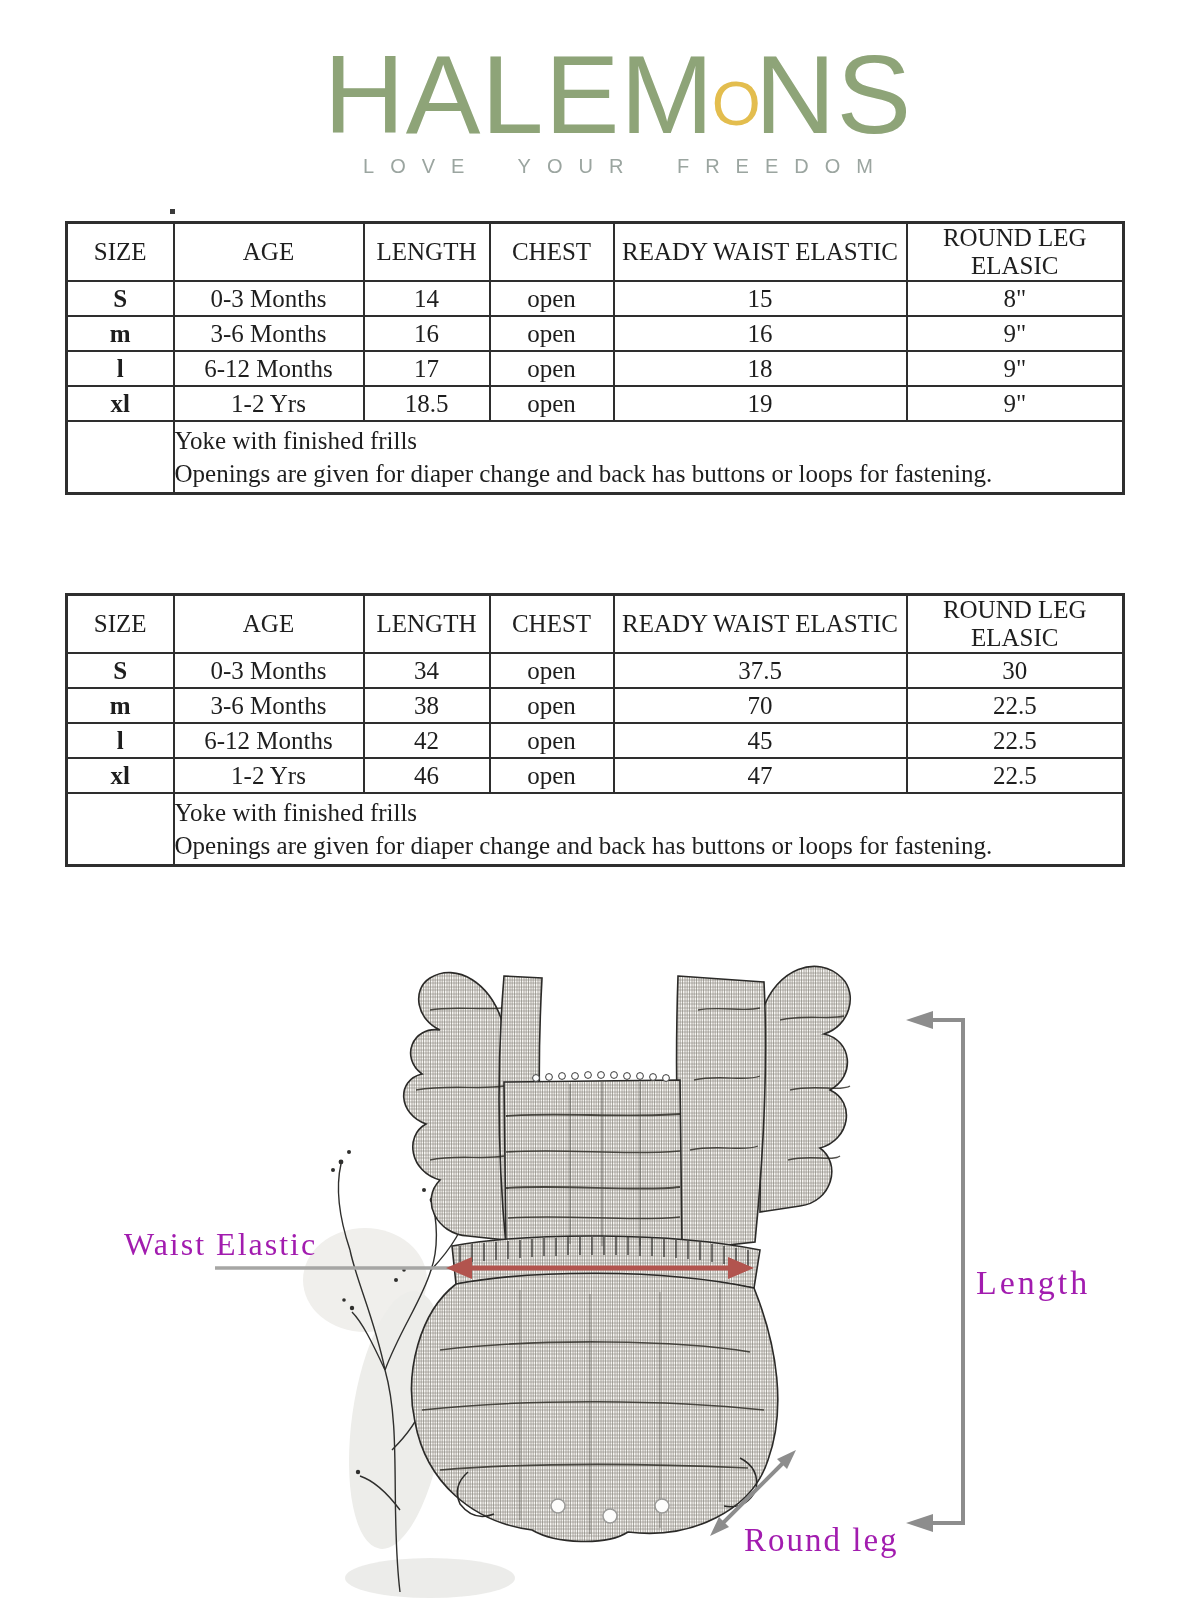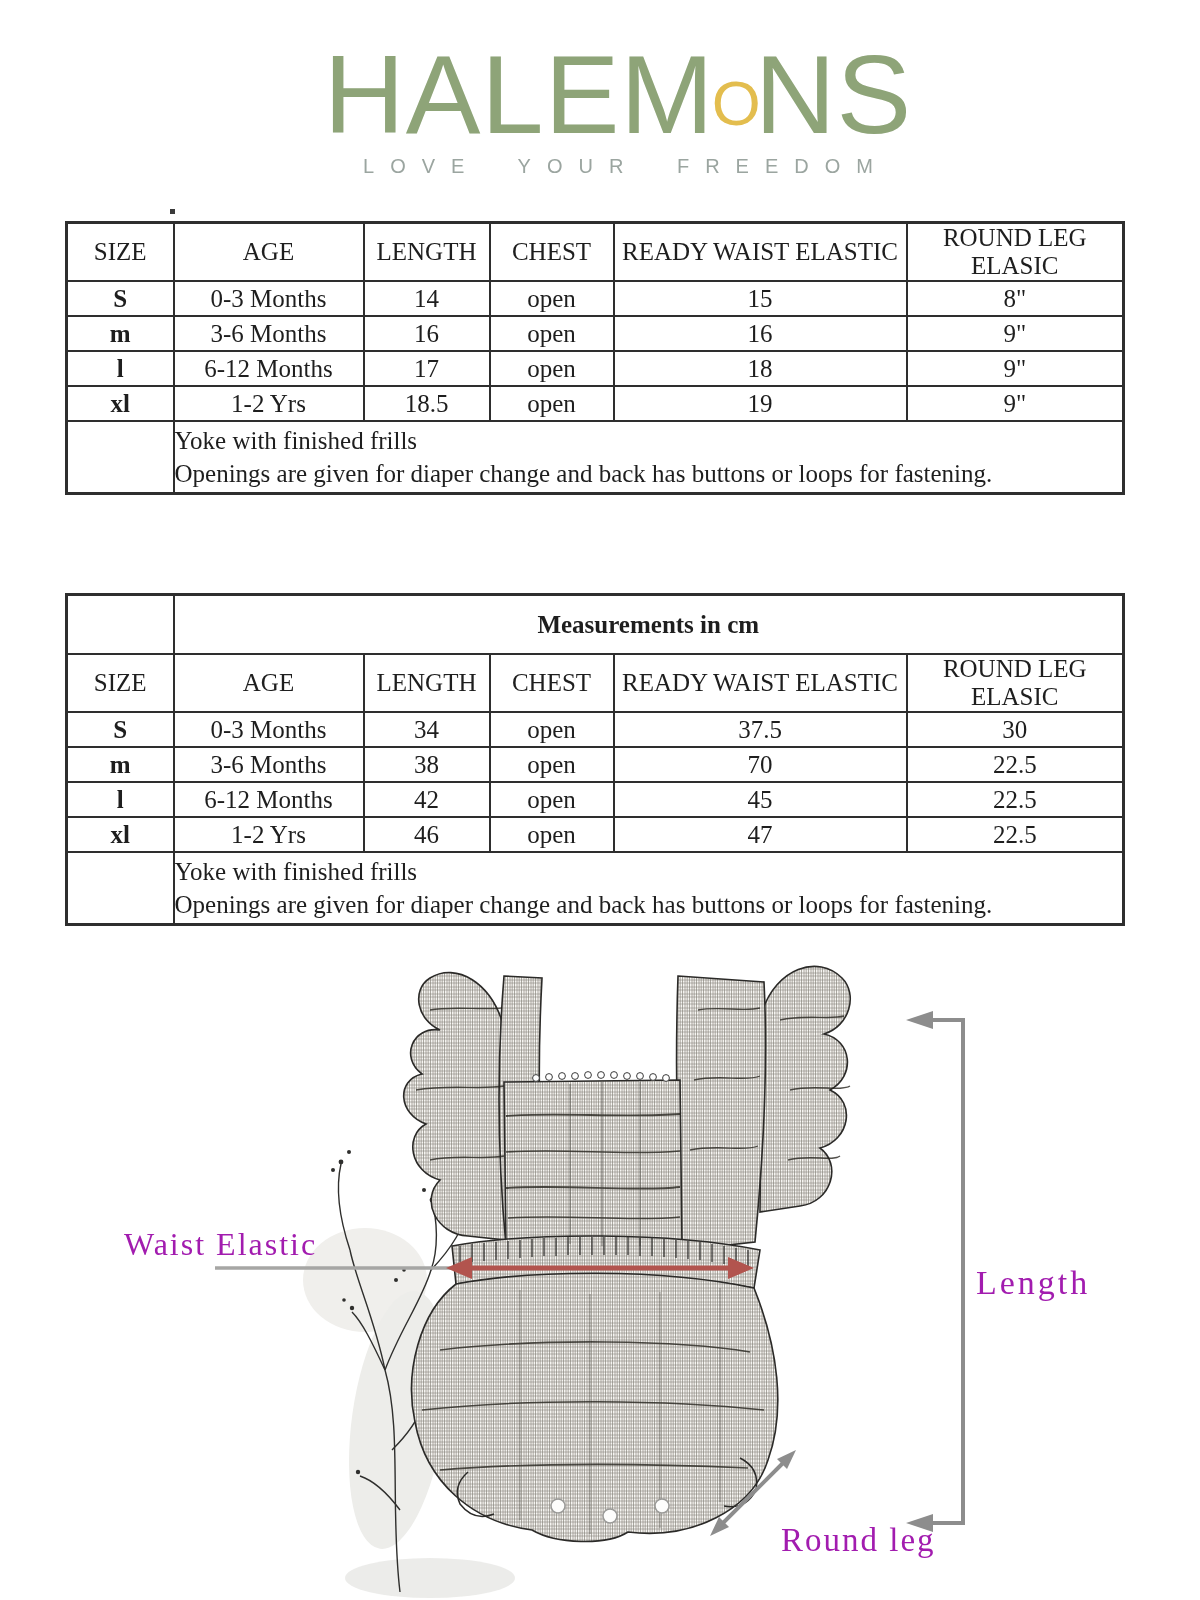--- a/index.html
+++ b/index.html
@@ -31,21 +31,21 @@
   tr.data-row td{height:33px;}
   td.size-cell{font-family:"Liberation Sans",sans-serif;font-weight:700;font-size:22px;color:#2a2a2a;}
   tr.note-row td{height:70px;}
   .note-line{line-height:33px;font-size:25px;text-align:left;}
 
   
   .diagram-svg{position:absolute;left:100px;top:950px;width:1050px;height:650px;}
   .diag-label{position:absolute;font-family:"Liberation Serif",serif;color:#a21caf;white-space:nowrap;}
   .lbl-waist{left:124px;top:1226px;font-size:32px;letter-spacing:2px;}
   .lbl-length{left:976px;top:1264px;font-size:34px;letter-spacing:3px;}
-  .lbl-roundleg{left:781px;top:1522px;font-size:33px;letter-spacing:2px;}
+  .lbl-roundleg{left:744px;top:1522px;font-size:33px;letter-spacing:2px;}
 </style>
 </head>
 <body>
 
 <div class="page">
 
   <div class="logo">
     <div class="wordmark"><span>HALEM</span><span class="gold-o">O</span><span>NS</span></div>
     <div class="tagline">LOVE YOUR FREEDOM</div>
   </div>
@@ -115,24 +115,20 @@
   <table class="size-table t-cm">
     <colgroup>
         <col class="c0">
         <col class="c1">
         <col class="c2">
         <col class="c3">
         <col class="c4">
         <col class="c5">
       </colgroup>
     <tbody>
-    <tr class="title-row">
-      <td></td>
-      <td colspan="5" class="title-cell">Measurements in cm</td>
-    </tr>
     <tr class="head-row">
       <td>SIZE</td>
       <td>AGE</td>
       <td>LENGTH</td>
       <td>CHEST</td>
       <td>READY WAIST ELASTIC</td>
       <td>ROUND LEG ELASIC</td>
     </tr>
     <tr class="data-row">
       <td class="size-cell">S</td>

